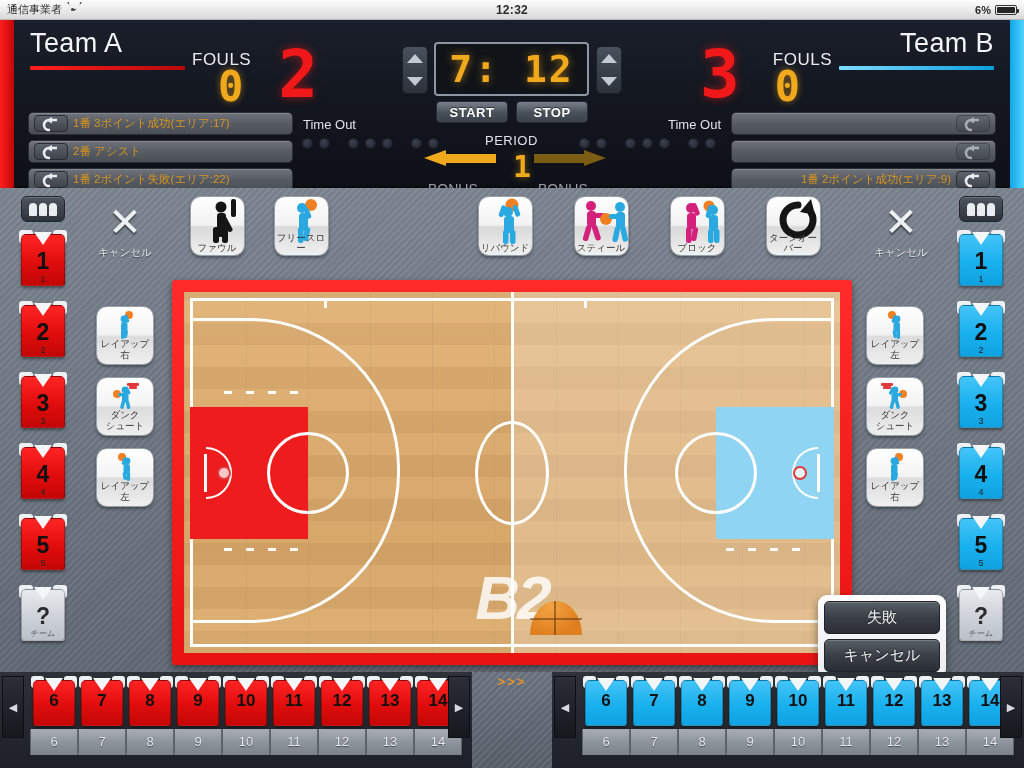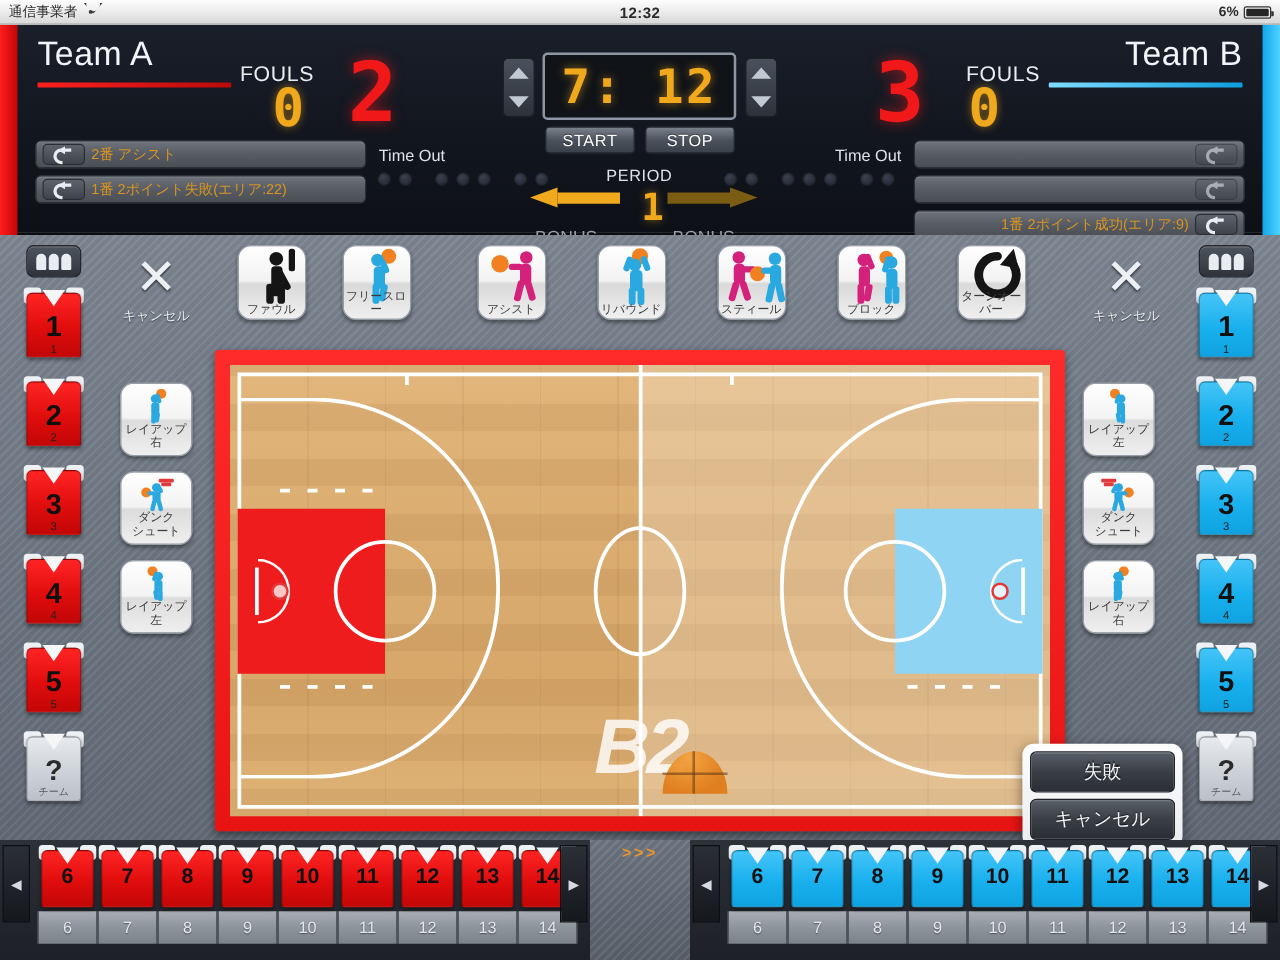--- a/index.html
+++ b/index.html
@@ -94,21 +94,21 @@
     display: flex; flex-direction: column; align-items: center; justify-content: space-around;
   }
   .stepper.left { left: 402px; }
   .stepper.right { left: 596px; }
   .tri-up { width: 0;height:0;border-left:8px solid transparent;border-right:8px solid transparent;border-bottom:9px solid #c3c9d2;}
   .tri-dn { width: 0;height:0;border-left:8px solid transparent;border-right:8px solid transparent;border-top:9px solid #c3c9d2;}
 
   .ctl-btn {
     position: absolute; top: 81px; width: 72px; height: 22px; border-radius: 4px;
     background: linear-gradient(#7b818c,#4b515b 52%,#3b414a);
-    border: 1px solid #262a32; color: #fff; font-size: 13px; font-weight: normal;
+    border: 1px solid #262a32; color: #fff; font-size: 13px; font-weight: bold;
     display: flex; align-items: center; justify-content: center; letter-spacing: .5px;
     text-shadow: 0 -1px 0 rgba(0,0,0,.5);
   }
   .ctl-btn.start { left: 436px; }
   .ctl-btn.stop { left: 516px; }
 
   .period-label { position: absolute; left: 485px; top: 113px; font-size: 13px; color: #dfe3e8; letter-spacing: .5px;}
   .period-val { position: absolute; left: 513px; top: 132px; font-size: 30px; color: #f0a91c;
     text-shadow: 0 0 7px rgba(240,169,28,.5); line-height: 1;}
   .bonus { position: absolute; top: 161px; font-size: 14px; }
@@ -413,20 +413,29 @@
     <div class="bonus b">BONUS</div>
 
     <div class="log a">
       <div class="log-row">
         <span class="undo-ic">
           <svg width="20" height="15" viewBox="0 0 20 15">
               <path d="M15 3 H7 a5 5 0 0 0 0 10 h1" stroke="#e9edf2" stroke-width="2.6" fill="none"></path>
               <path d="M10 0 L4.5 3.2 L10 6.4 Z" fill="#e9edf2"></path>
             </svg>
         </span>
+        <span class="log-txt">1番 3ポイント成功(エリア:17)</span>
+      </div>
+      <div class="log-row">
+        <span class="undo-ic">
+          <svg width="20" height="15" viewBox="0 0 20 15">
+              <path d="M15 3 H7 a5 5 0 0 0 0 10 h1" stroke="#e9edf2" stroke-width="2.6" fill="none"></path>
+              <path d="M10 0 L4.5 3.2 L10 6.4 Z" fill="#e9edf2"></path>
+            </svg>
+        </span>
         <span class="log-txt">2番 アシスト</span>
       </div>
       <div class="log-row">
         <span class="undo-ic">
           <svg width="20" height="15" viewBox="0 0 20 15">
               <path d="M15 3 H7 a5 5 0 0 0 0 10 h1" stroke="#e9edf2" stroke-width="2.6" fill="none"></path>
               <path d="M10 0 L4.5 3.2 L10 6.4 Z" fill="#e9edf2"></path>
             </svg>
         </span>
         <span class="log-txt">1番 2ポイント失敗(エリア:22)</span>
@@ -494,33 +503,20 @@
             <circle cx="27" cy="11" r="5" fill="#2aa8e0"></circle>
             <rect x="24" y="16" width="9" height="18" rx="3.5" fill="#2aa8e0"></rect>
             <rect x="30" y="11" width="5" height="11" rx="2.2" fill="#2aa8e0" transform="rotate(-22 32 16)"></rect>
             <rect x="23" y="30" width="5.5" height="16" rx="2.5" fill="#2aa8e0"></rect>
             <rect x="29" y="30" width="5.5" height="14" rx="2.5" fill="#2aa8e0" transform="rotate(12 31 36)"></rect>
           </svg>
           <div class="cap">フリースロー</div>
         </div>
       </div>
 
-      <div class="tool" style="left:376px;">
-        <div class="tile">
-          <svg width="62" height="48" viewBox="0 0 62 48">
-            <circle cx="17" cy="14" r="7" fill="#f08020"></circle>
-            <circle cx="38" cy="9" r="5" fill="#d4217c"></circle>
-            <rect x="33" y="14" width="9" height="17" rx="3.5" fill="#d4217c"></rect>
-            <rect x="24" y="14" width="11" height="5" rx="2.4" fill="#d4217c"></rect>
-            <rect x="30" y="27" width="5.5" height="17" rx="2.5" fill="#d4217c" transform="rotate(14 32 34)"></rect>
-            <rect x="38" y="27" width="5.5" height="17" rx="2.5" fill="#d4217c" transform="rotate(-16 40 34)"></rect>
-          </svg>
-          <div class="cap">アシスト</div>
-        </div>
-      </div>
 
       <div class="tool" style="left:472px;">
         <div class="tile">
           <svg width="62" height="48" viewBox="0 0 62 48">
             <circle cx="33" cy="8" r="6.5" fill="#f08020"></circle>
             <circle cx="29" cy="15" r="5" fill="#2aa8e0"></circle>
             <rect x="25" y="19" width="10" height="17" rx="3.5" fill="#2aa8e0"></rect>
             <rect x="21" y="8" width="5" height="12" rx="2.2" fill="#2aa8e0" transform="rotate(20 23 14)"></rect>
             <rect x="35" y="8" width="5" height="12" rx="2.2" fill="#2aa8e0" transform="rotate(-20 37 14)"></rect>
             <rect x="24" y="33" width="5.5" height="14" rx="2.5" fill="#2aa8e0"></rect>

